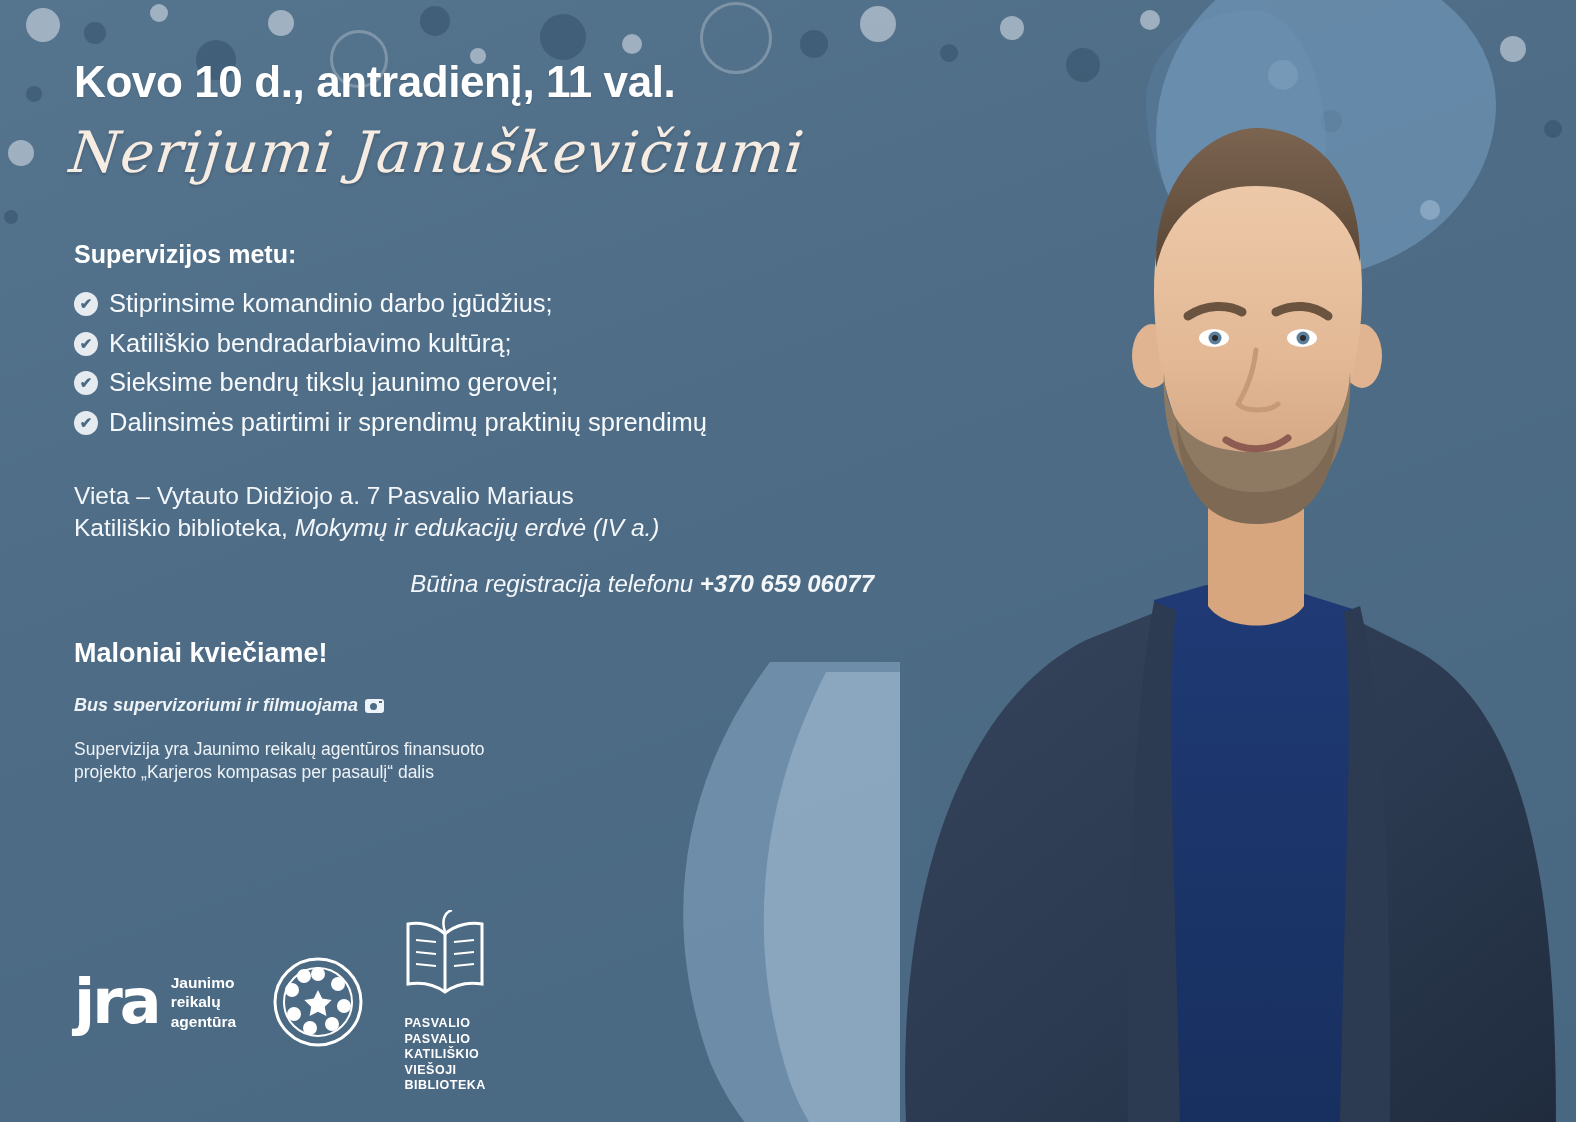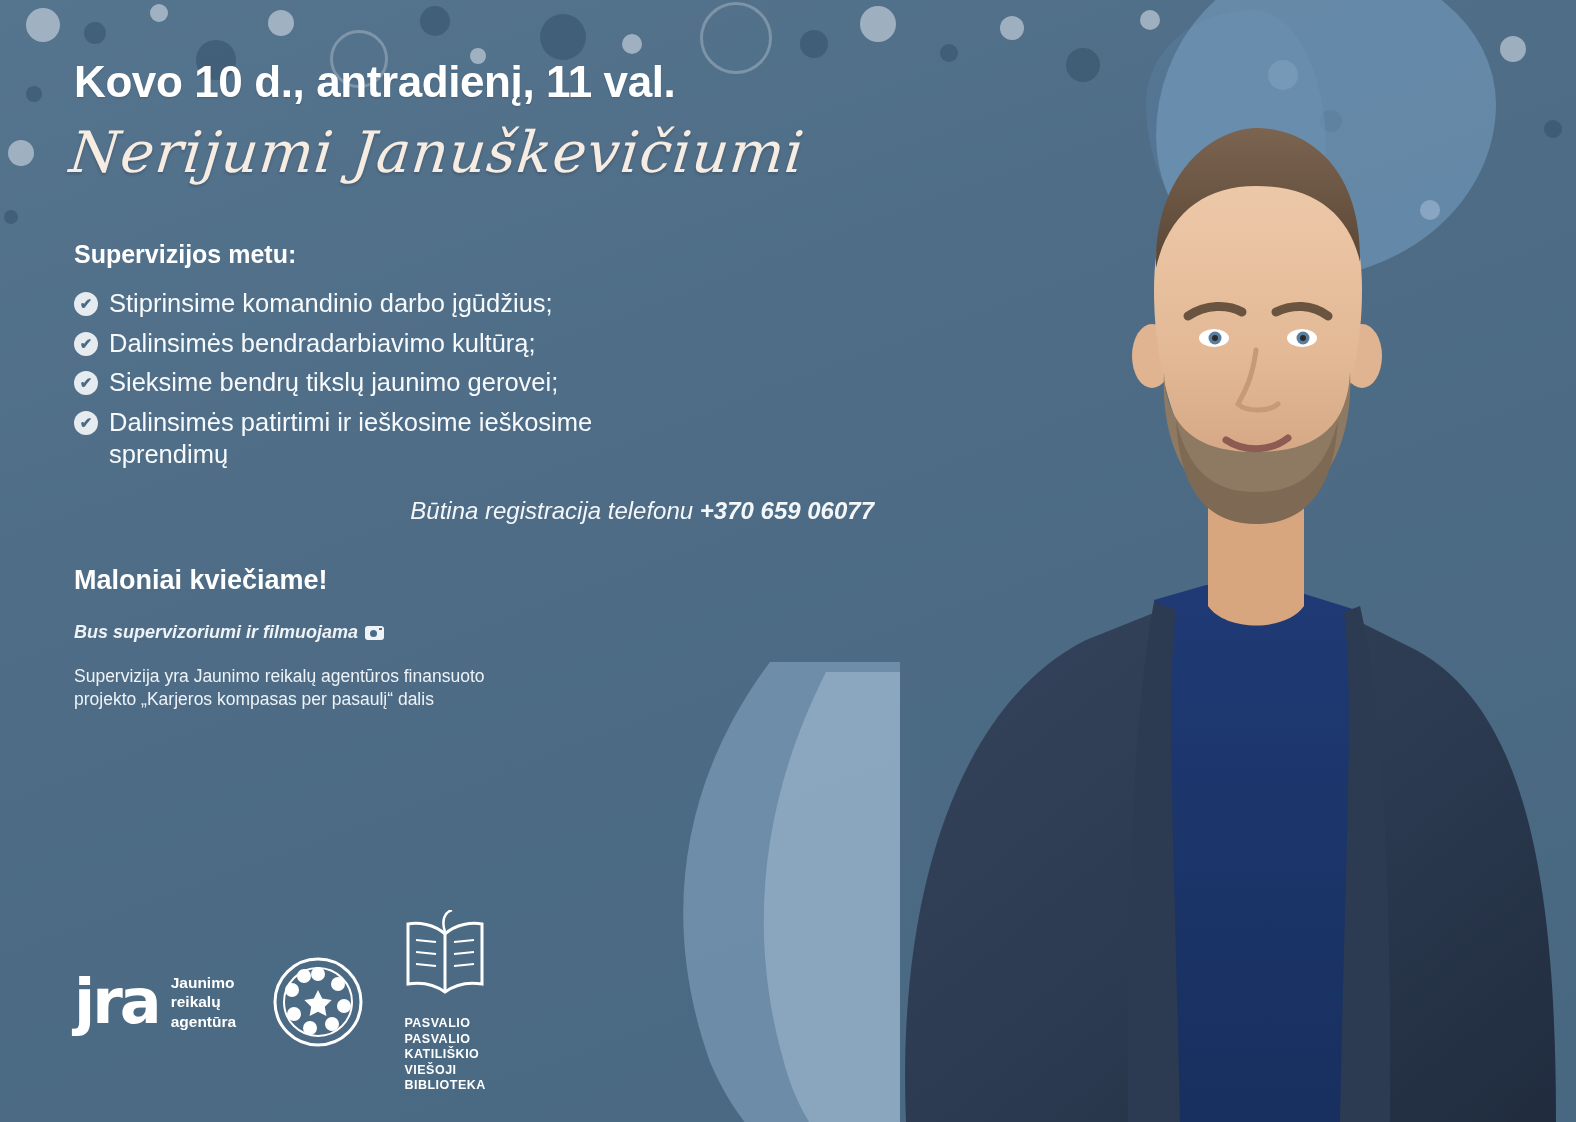--- a/index.html
+++ b/index.html
@@ -357,32 +357,37 @@
 
     <h2 class="section-title">Supervizijos metu:</h2>
 
     <ul class="bullets">
       <li>
         <span class="check">✔</span>
         <span>Stiprinsime komandinio darbo įgūdžius;</span>
       </li>
       <li>
         <span class="check">✔</span>
-        <span>Dalinsimės bendradarbiavimo kultūrą;</span>
+        <span>Katiliškio bendradarbiavimo kultūrą;</span>
       </li>
       <li>
         <span class="check">✔</span>
         <span>Sieksime bendrų tikslų jaunimo gerovei;</span>
       </li>
       <li>
         <span class="check">✔</span>
-        <span>Dalinsimės patirtimi ir ieškosime ieškosime sprendimų</span>
+        <span>Dalinsimės patirtimi ir sprendimų praktinių sprendimų</span>
       </li>
     </ul>
 
+    <p class="venue">
+      <span>Vieta – Vytauto Didžiojo a. 7 Pasvalio Mariaus</span><br>
+      <span>Katiliškio biblioteka,</span>
+      <em>Mokymų ir edukacijų erdvė (IV a.)</em>
+    </p>
 
     <p class="registration">
       <span>Būtina registracija telefonu </span><b>+370 659 06077</b>
     </p>
 
     <p class="welcome">Maloniai kviečiame!</p>
 
     <p class="filming">
       <span>Bus supervizoriumi ir filmuojama</span>
       <span class="cam-icon"></span>

